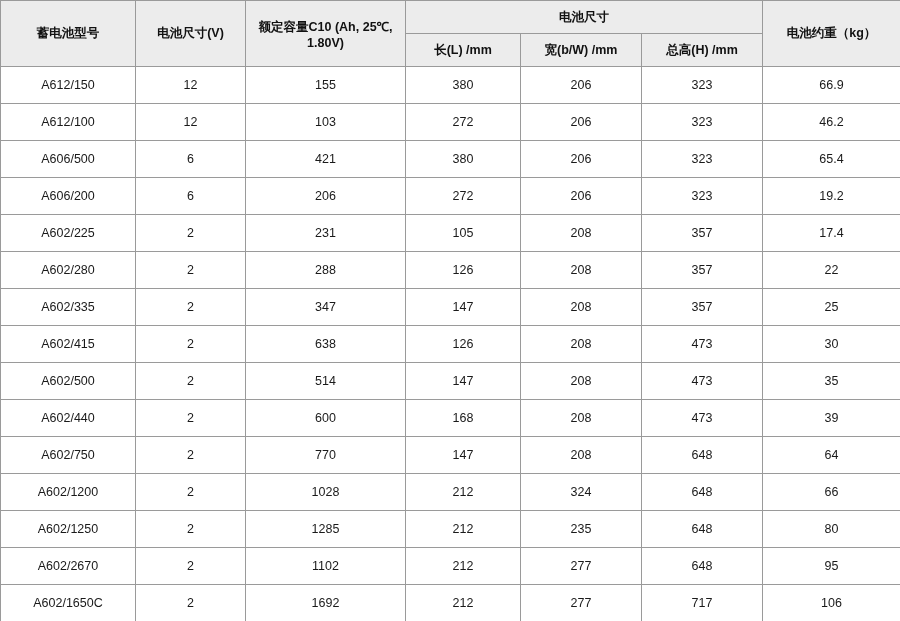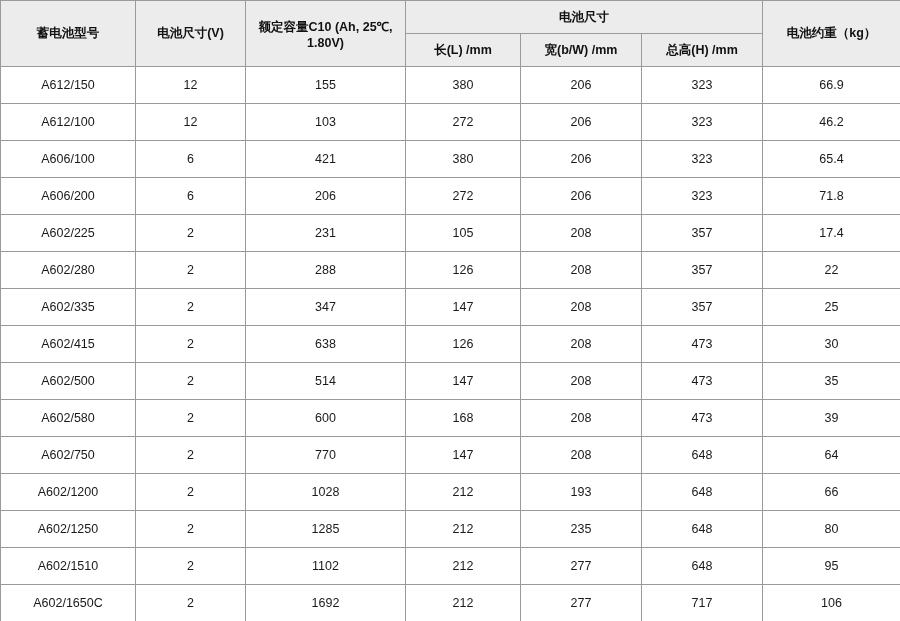--- a/index.html
+++ b/index.html
@@ -90,36 +90,36 @@
     <tr>
       <td class="first-col">A612/100</td>
       <td>12</td>
       <td>103</td>
       <td>272</td>
       <td>206</td>
       <td>323</td>
       <td>46.2</td>
     </tr>
     <tr>
-      <td class="first-col">A606/100</td>
+      <td class="first-col">A606/500</td>
       <td>6</td>
       <td>421</td>
       <td>380</td>
       <td>206</td>
       <td>323</td>
       <td>65.4</td>
     </tr>
     <tr>
       <td class="first-col">A606/200</td>
       <td>6</td>
       <td>206</td>
       <td>272</td>
       <td>206</td>
       <td>323</td>
-      <td>71.8</td>
+      <td>19.2</td>
     </tr>
     <tr>
       <td class="first-col">A602/225</td>
       <td>2</td>
       <td>231</td>
       <td>105</td>
       <td>208</td>
       <td>357</td>
       <td>17.4</td>
     </tr>
@@ -153,21 +153,21 @@
     <tr>
       <td class="first-col">A602/500</td>
       <td>2</td>
       <td>514</td>
       <td>147</td>
       <td>208</td>
       <td>473</td>
       <td>35</td>
     </tr>
     <tr>
-      <td class="first-col">A602/580</td>
+      <td class="first-col">A602/440</td>
       <td>2</td>
       <td>600</td>
       <td>168</td>
       <td>208</td>
       <td>473</td>
       <td>39</td>
     </tr>
     <tr>
       <td class="first-col">A602/750</td>
       <td>2</td>
@@ -175,35 +175,35 @@
       <td>147</td>
       <td>208</td>
       <td>648</td>
       <td>64</td>
     </tr>
     <tr>
       <td class="first-col">A602/1200</td>
       <td>2</td>
       <td>1028</td>
       <td>212</td>
-      <td>193</td>
+      <td>324</td>
       <td>648</td>
       <td>66</td>
     </tr>
     <tr>
       <td class="first-col">A602/1250</td>
       <td>2</td>
       <td>1285</td>
       <td>212</td>
       <td>235</td>
       <td>648</td>
       <td>80</td>
     </tr>
     <tr>
-      <td class="first-col">A602/1510</td>
+      <td class="first-col">A602/2670</td>
       <td>2</td>
       <td>1102</td>
       <td>212</td>
       <td>277</td>
       <td>648</td>
       <td>95</td>
     </tr>
     <tr>
       <td class="first-col">A602/1650C</td>
       <td>2</td>

